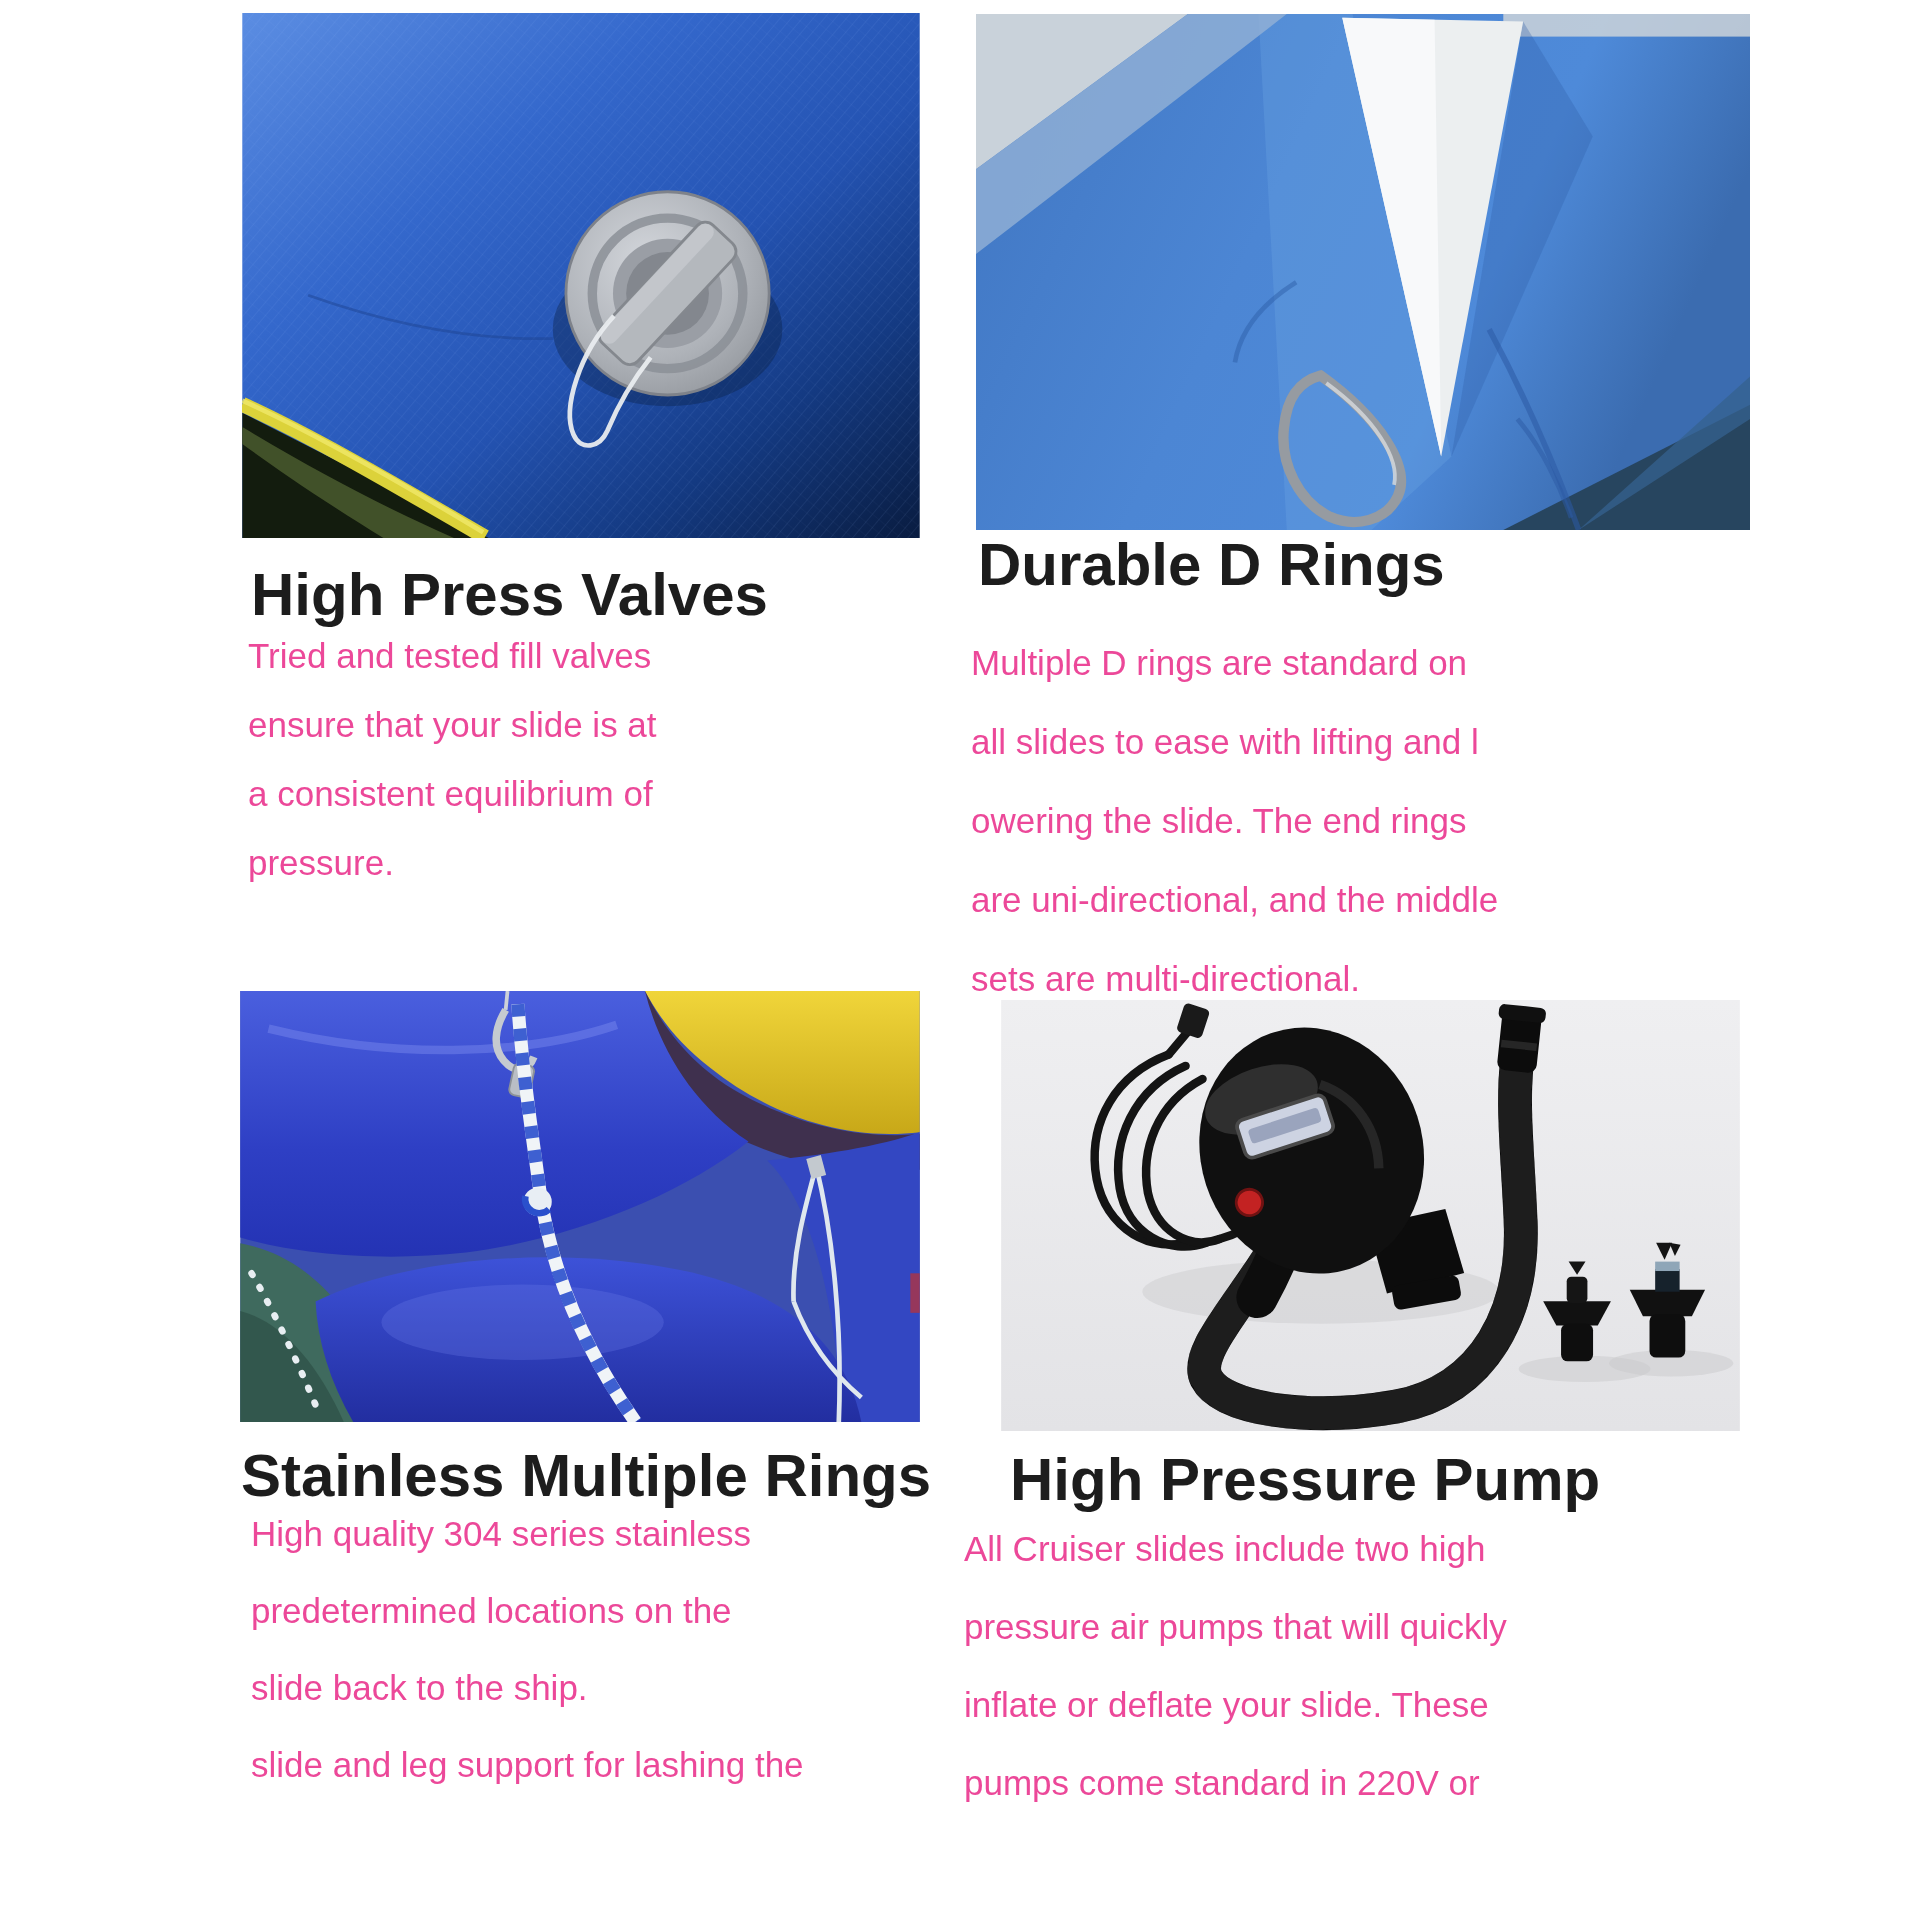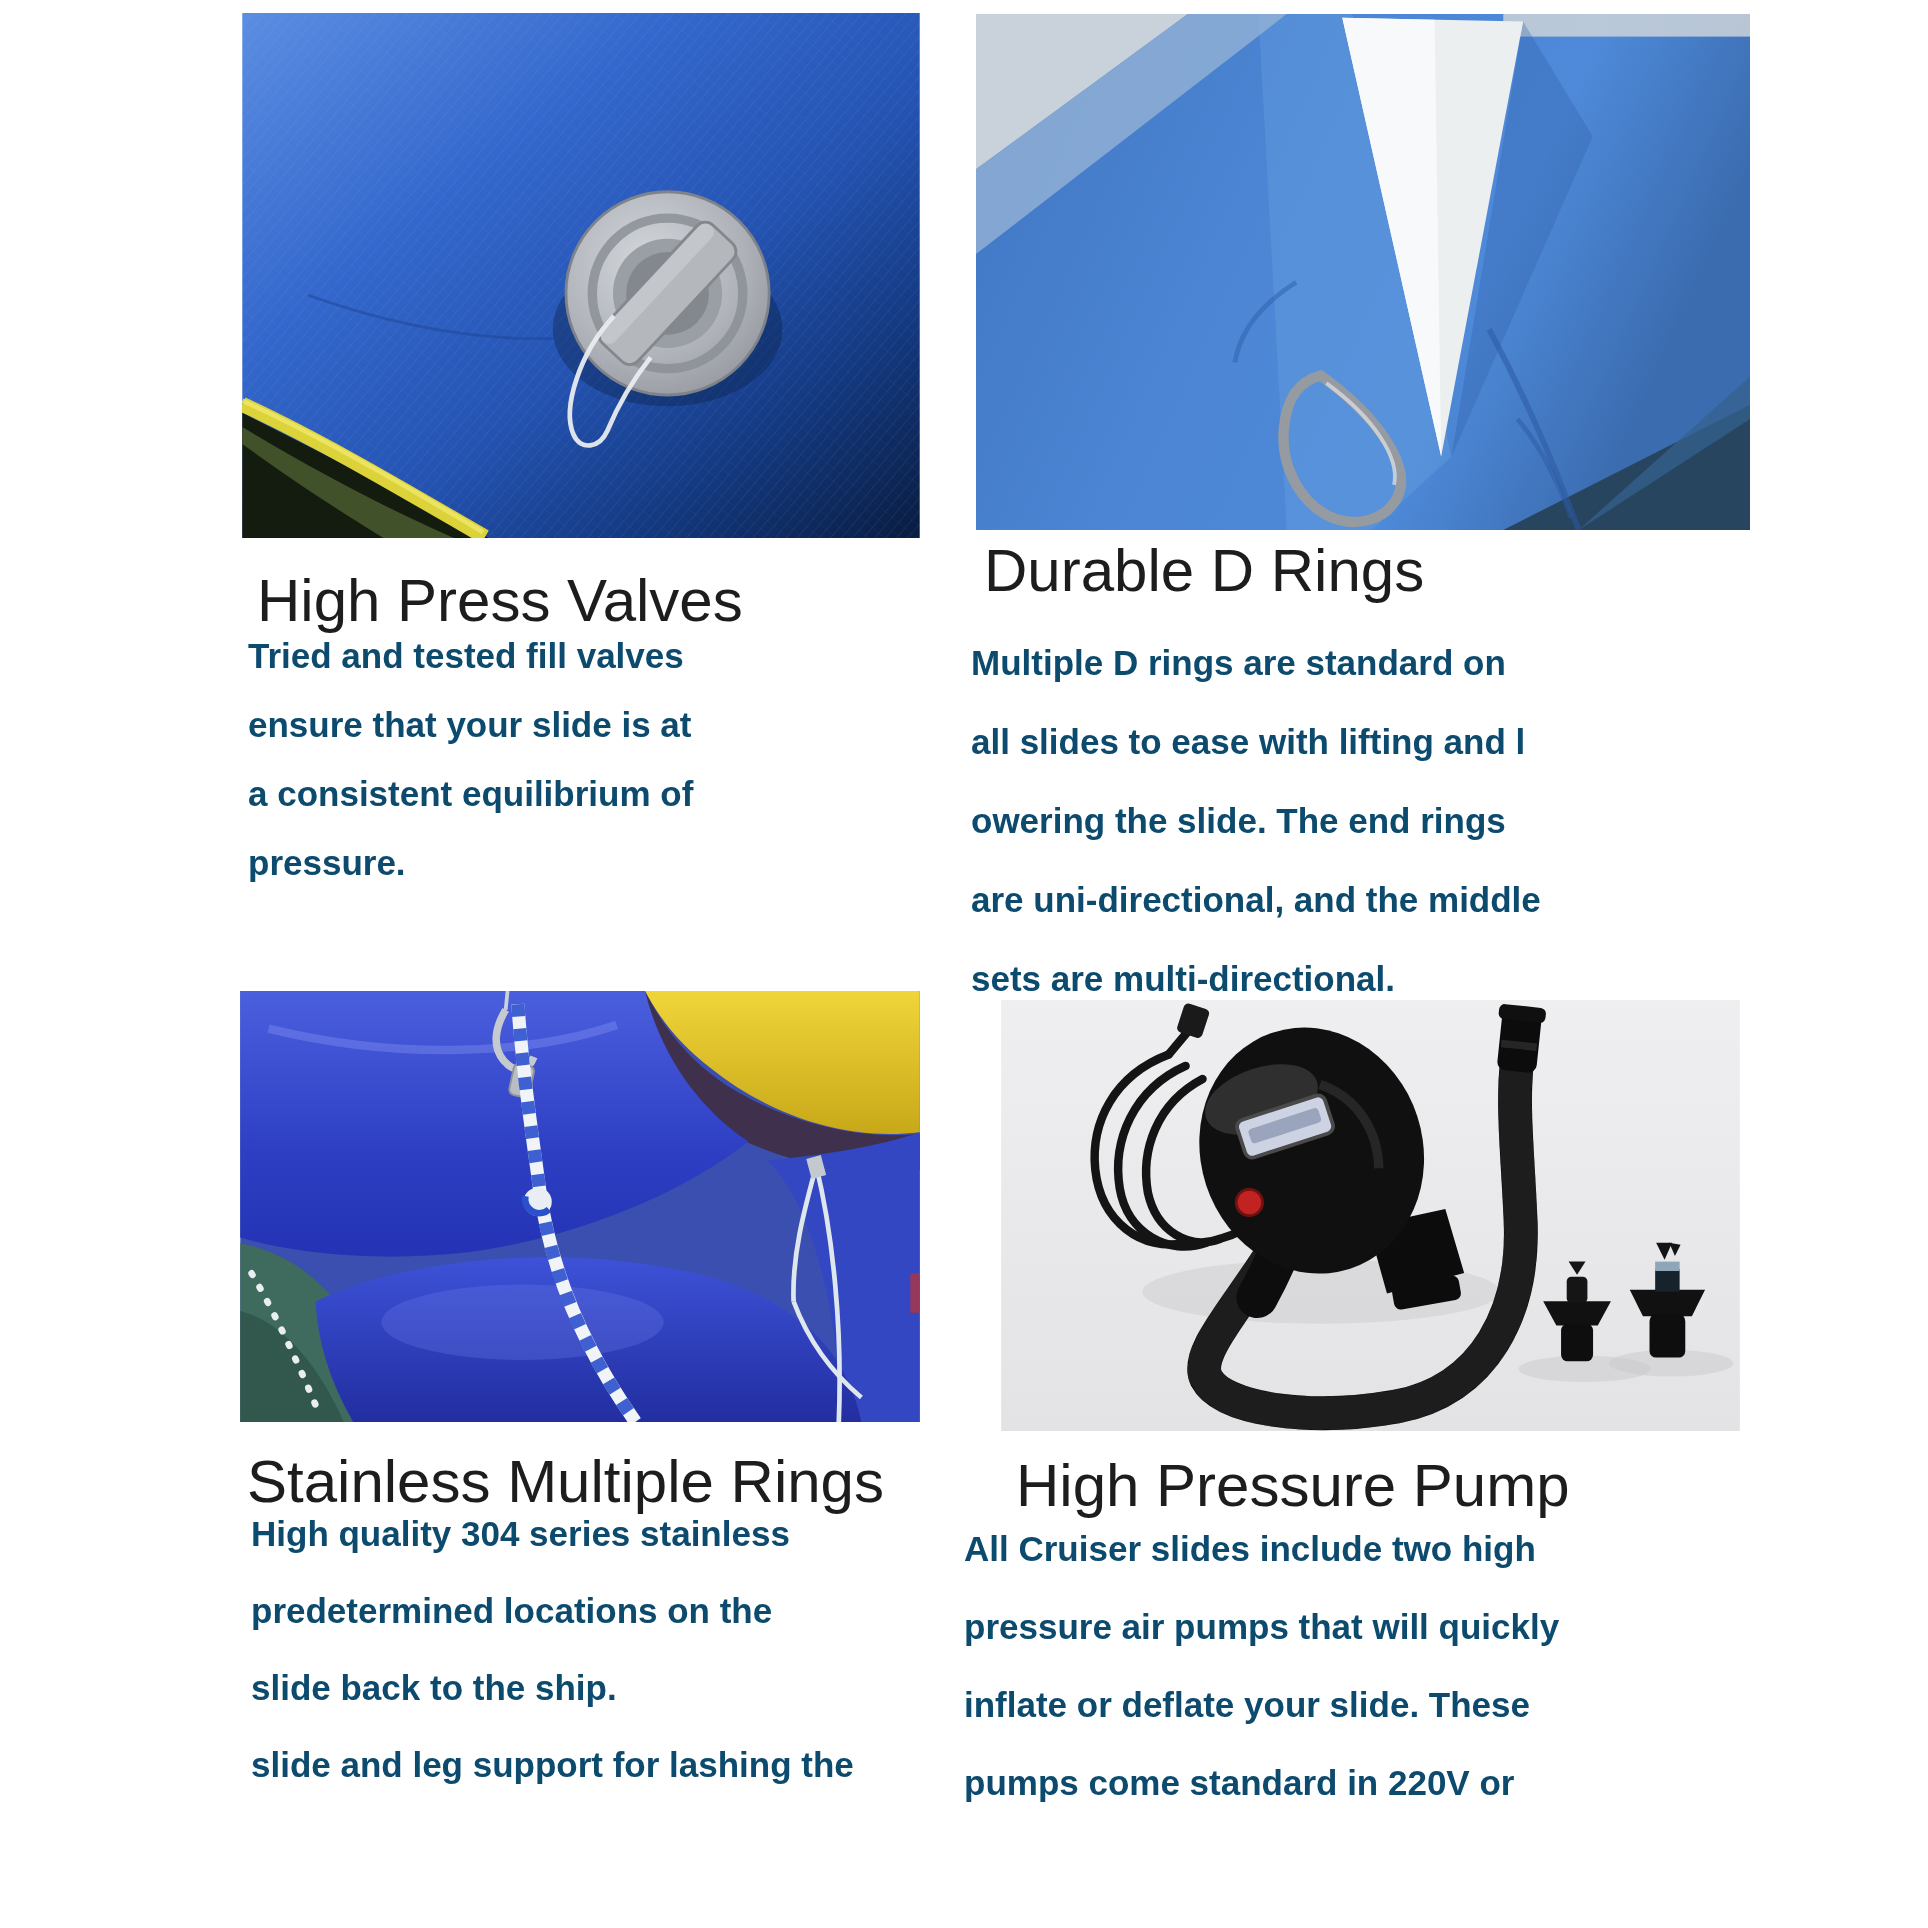--- a/index.html
+++ b/index.html
@@ -2,24 +2,24 @@
 <html style="font-size:15px"><head>
 <meta charset="utf-8">
 <style>
   html,body{margin:0;padding:0;background:#ffffff;}
   .page{
     position:relative;width:1928px;height:1928px;background:#ffffff;
     font-family:"Liberation Sans","DejaVu Sans",sans-serif;overflow:hidden;
   }
   .photo{position:absolute;display:block;}
   .title{
-    position:absolute;margin:14px;font-size:60px;font-weight:400;color:#1d1d1d;
+    position:absolute;margin:8px;font-size:60px;font-weight:700;color:#1d1d1d;
     white-space:nowrap;line-height:1.1;
   }
-  .para{position:absolute;font-size:35px;font-weight:700;color:#0c4a6e;}
+  .para{position:absolute;font-size:35px;font-weight:400;color:#ec4899;}
   .para .line{white-space:nowrap;}
 
   
   #f0{left:242px;top:13px;width:678px;height:525px;}
   #f1{left:976px;top:14px;width:774px;height:516px;}
   #f2{left:240px;top:991px;width:680px;height:431px;}
   #f3{left:1001px;top:1000px;width:739px;height:431px;}
 
   
   #t0{left:243px;top:554px;}

